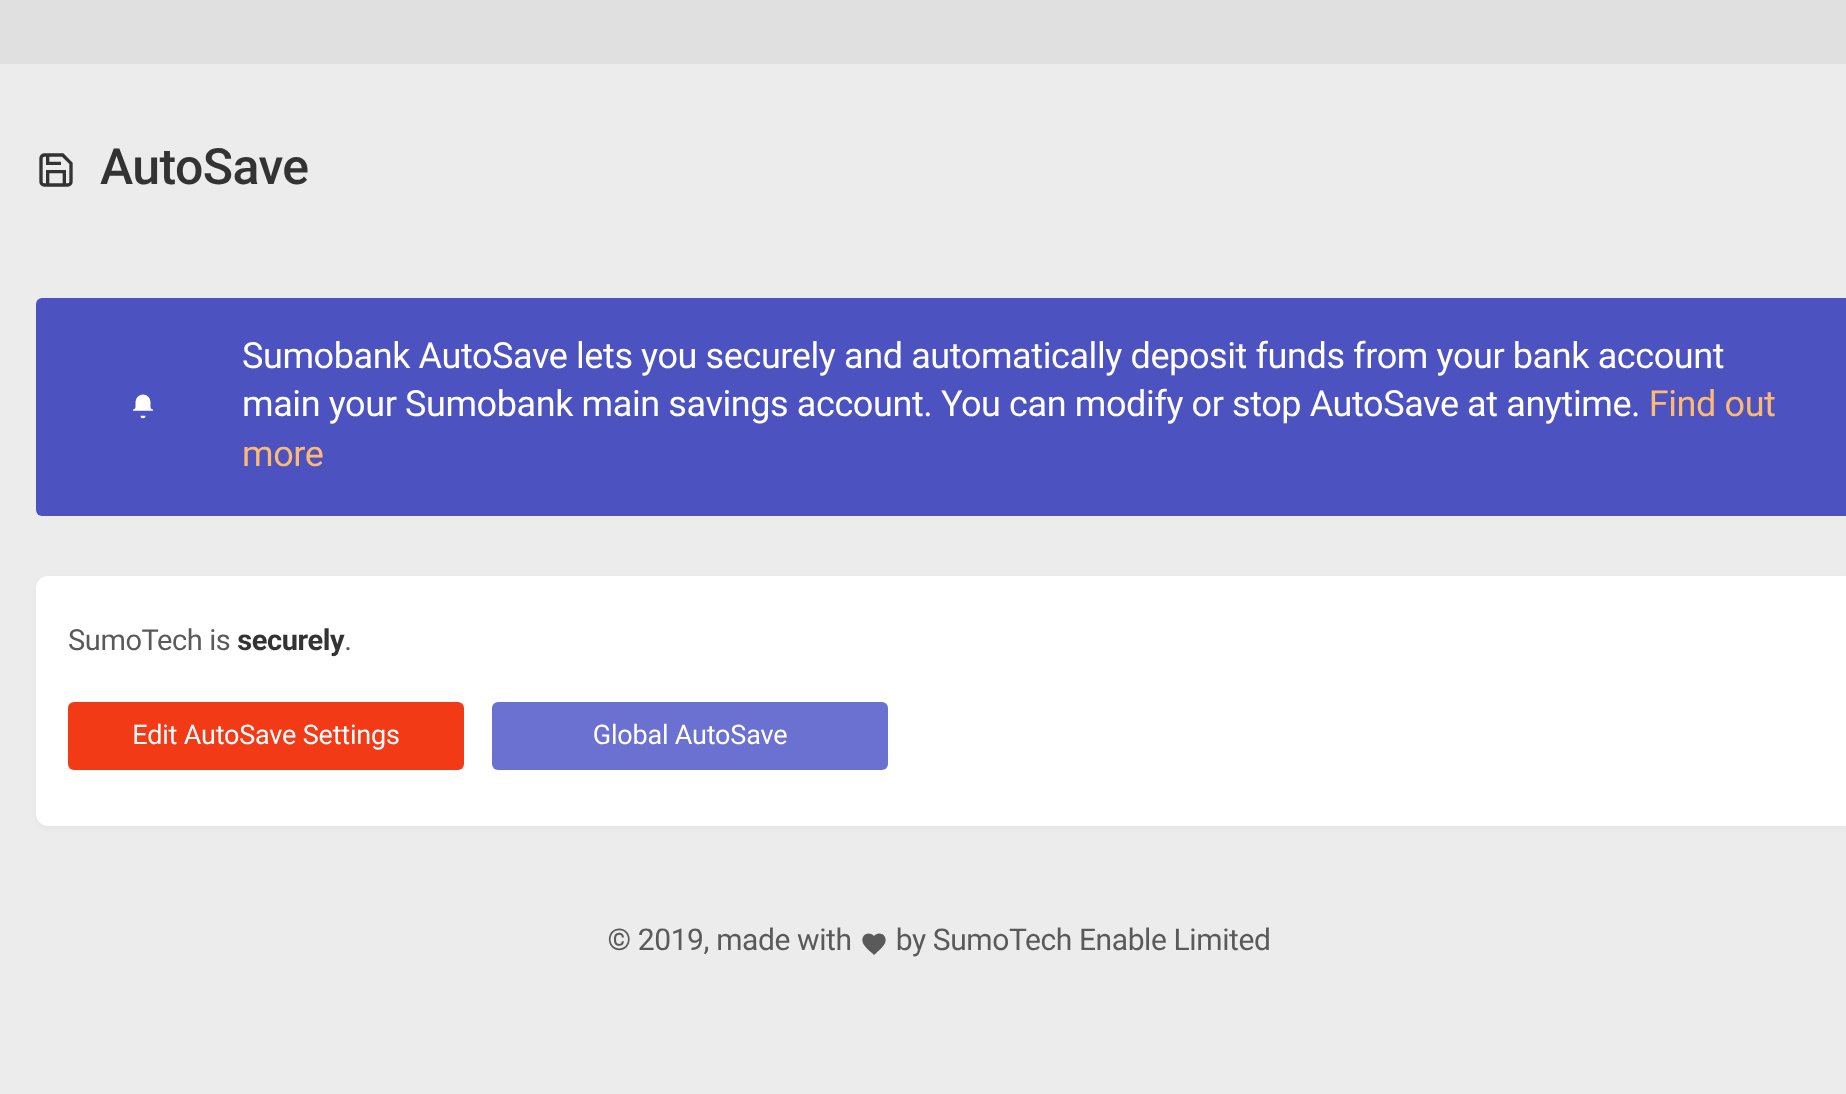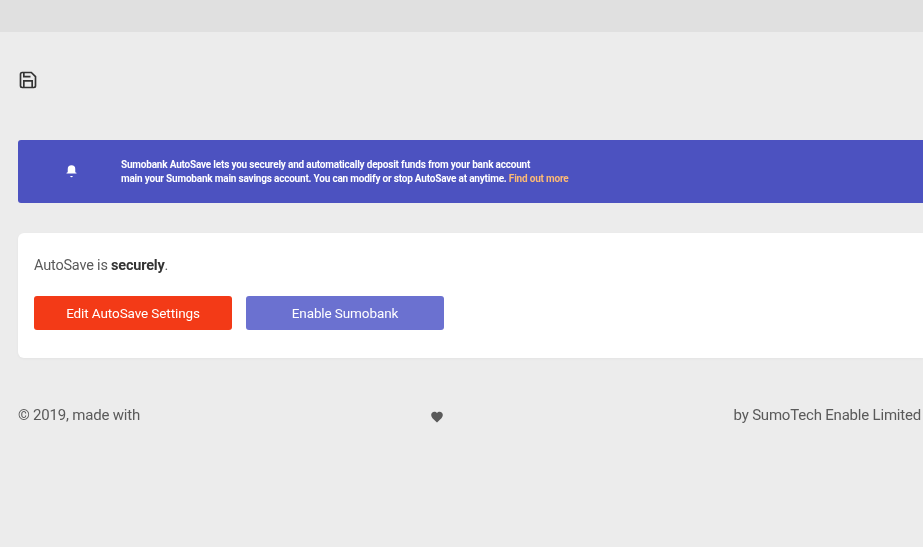--- a/index.html
+++ b/index.html
@@ -52,23 +52,23 @@
       margin-right: 42px;
       display: flex;
       align-items: center;
     }
     .banner-icon svg {
       width: 15px;
       height: 15px;
       display: block;
     }
     .banner-text {
-      font-size: 10px;
+      font-size: 18px;
       line-height: 1.35;
-      font-weight: 700;
+      font-weight: 400;
       color: #fff;
       letter-spacing: -0.2px;
     }
     .banner-text a {
       color: #fdba74;
       text-decoration: none;
     }
     .card {
       margin-top: 30px;
       background: #fff;
@@ -110,21 +110,21 @@
       background: #6b71d0;
     }
     .footer {
       margin-top: 48px;
       text-align: right;
       padding-right: 2px;
       font-size: 15px;
       color: #5a5a5a;
       letter-spacing: -0.2px;
       display: flex;
-      justify-content: space-between;
+      justify-content: center;
       align-items: center;
       gap: 4px;
     }
     .footer svg {
       width: 14px;
       height: 14px;
       display: inline-block;
       vertical-align: middle;
       position: relative;
       top: 1px;
@@ -138,41 +138,42 @@
 <div class="content">
 
   <div class="page-title">
     <span class="save-icon">
       <svg viewBox="0 0 24 24" fill="none" stroke="#333" stroke-width="2">
         <path d="M19 21H5a2 2 0 0 1-2-2V5a2 2 0 0 1 2-2h11l5 5v11a2 2 0 0 1-2 2z"></path>
         <polyline points="17 21 17 13 7 13 7 21"></polyline>
         <polyline points="7 3 7 8 15 8"></polyline>
       </svg>
     </span>
+    <h1>AutoSave</h1>
   </div>
 
   <div class="banner">
     <span class="banner-icon">
       <svg viewBox="0 0 24 24" fill="#fff">
         <path d="M12 2a6 6 0 0 0-6 6v4c0 1.1-.9 2-2 2v1h16v-1c-1.1 0-2-.9-2-2V8a6 6 0 0 0-6-6zm-2 17a2 2 0 0 0 4 0h-4z"></path>
       </svg>
     </span>
     <div class="banner-text">
       <span>Sumobank AutoSave lets you securely and automatically deposit funds from your bank account</span><br>
       <span>main your Sumobank main savings account. You can modify or stop AutoSave at anytime. </span><a href="#">Find out more</a>
     </div>
   </div>
 
   <div class="card">
     <div class="status-line">
-      <span>AutoSave is </span><b>securely</b><span>.</span>
+      <span>SumoTech is </span><b>securely</b><span>.</span>
     </div>
     <div class="button-row">
       <button class="btn btn-red">Edit AutoSave Settings</button>
-      <button class="btn btn-purple">Enable Sumobank</button>
+      <button class="btn btn-purple">Global AutoSave</button>
     </div>
   </div>
 
   <div class="footer">
     <span>© 2019, made with </span>
     <span>
       <svg viewBox="0 0 24 24" fill="#5a5a5a">
         <path d="M12 21.35l-1.45-1.32C5.4 15.36 2 12.28 2 8.5 2 5.42 4.42 3 7.5 3c1.74 0 3.41.81 4.5 2.09C13.09 3.81 14.76 3 16.5 3 19.58 3 22 5.42 22 8.5c0 3.78-3.4 6.86-8.55 11.54L12 21.35z"></path>
       </svg>
     </span>

